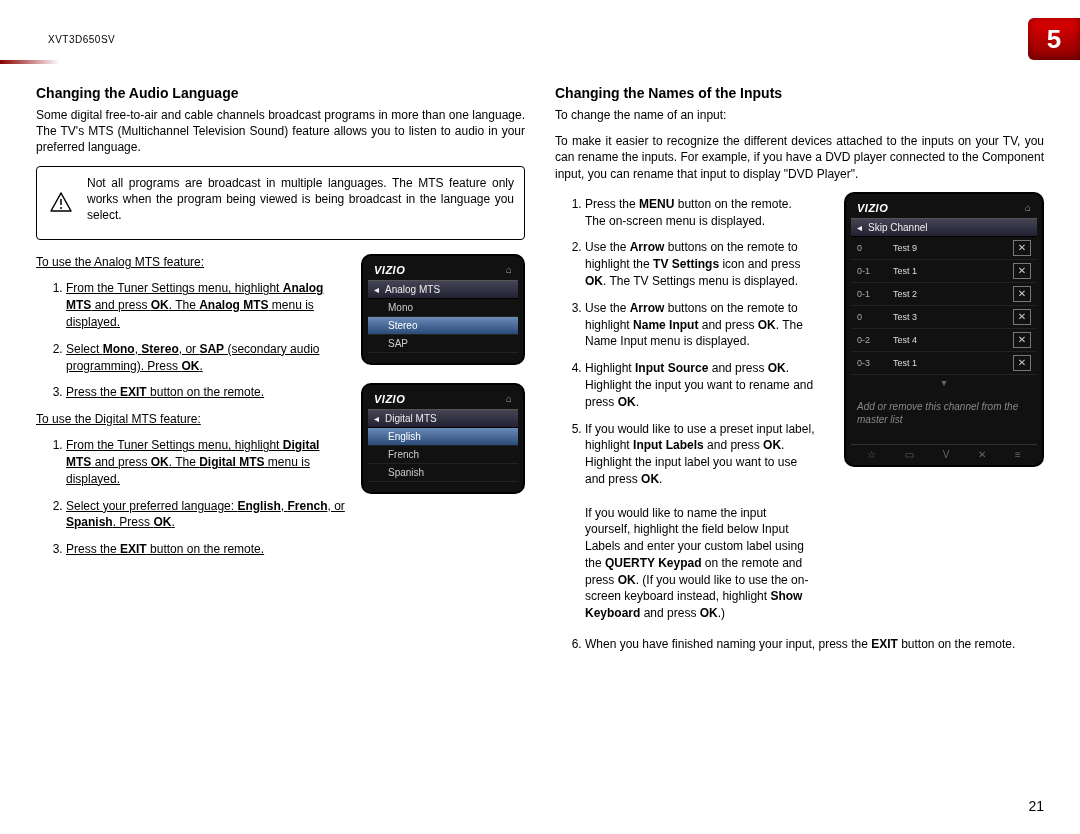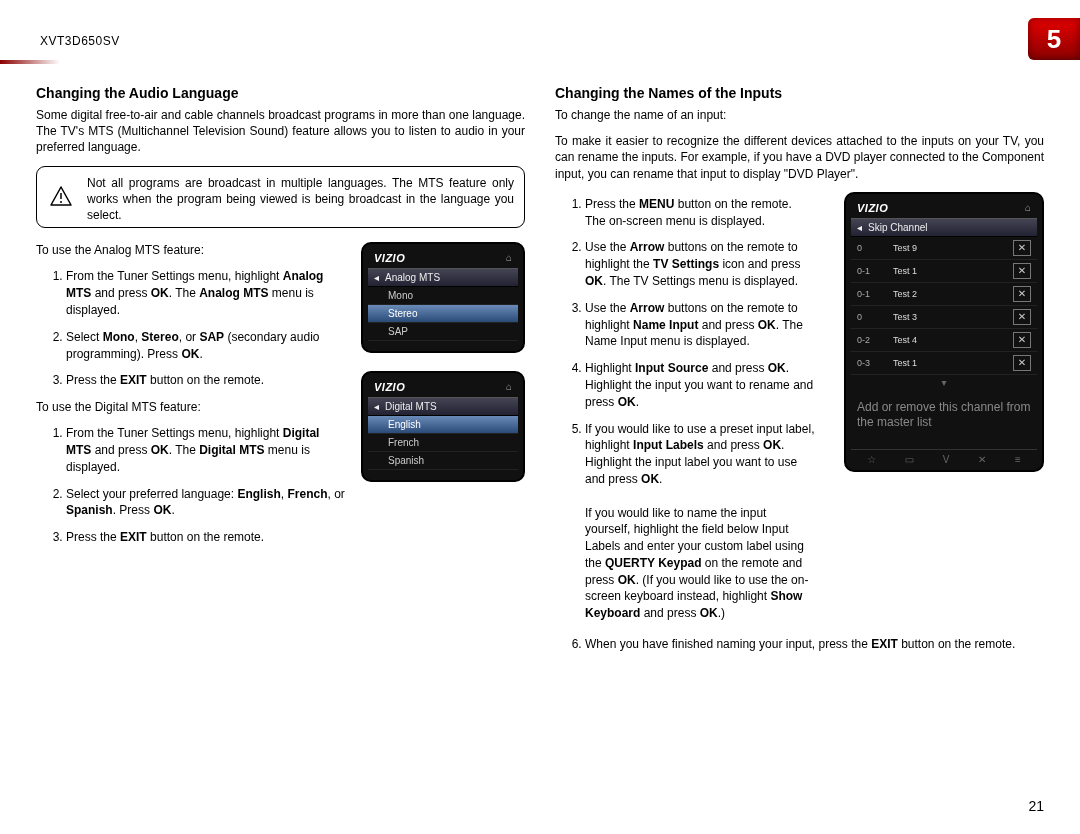--- a/index.html
+++ b/index.html
@@ -10,22 +10,22 @@
     color: #000;
     background: #fff;
     width: 1080px;
     height: 834px;
     position: relative;
     overflow: hidden;
   }
   .model-label {
     position: absolute;
     top: 34px;
-    left: 40px;
-    font-size: 12px;
+    left: 48px;
+    font-size: 10px;
     letter-spacing: 0.5px;
   }
   .page-badge {
     position: absolute;
     top: 18px;
     right: 0;
     width: 52px;
     height: 42px;
     background: linear-gradient(to bottom, #e60000, #8b0000);
     border-top-left-radius: 6px;
@@ -63,22 +63,22 @@
     font-weight: bold;
     margin: 0 0 6px 0;
   }
   p {
     margin: 0 0 10px 0;
     line-height: 1.35;
     text-align: justify;
   }
   .note-box {
     border: 1px solid #000;
-    border-radius: 9px;
-    padding: 8px 10px 4px 50px;
+    border-radius: 4px;
+    padding: 8px 10px 16px 50px;
     margin: 10px 0 14px 0;
     position: relative;
     text-align: justify;
     line-height: 1.35;
   }
   .note-box .warn-icon {
     position: absolute;
     left: 10px;
     top: 50%;
     transform: translateY(-50%);
@@ -92,20 +92,21 @@
   }
   ol li {
     margin-bottom: 10px;
   }
   .col-left-inner {
     display: flex;
     gap: 16px;
   }
   .left-text {
     flex: 1;
+    text-decoration: underline;
   }
   .screenshot-stack {
     display: flex;
     flex-direction: column;
     gap: 18px;
     width: 164px;
   }
   .tv-screenshot {
     width: 164px;
     background: #111;
@@ -163,24 +164,25 @@
     align-items: center;
     padding: 3px 6px;
     border-bottom: 1px solid #222;
     color: #ddd;
     font-size: 9px;
   }
   .ss-row .col-a { width: 30px; color:#aaa; }
   .ss-row .col-b { flex:1; padding-left: 6px; }
   .ss-row .col-c { width: 16px; height:14px; border:1px solid #777; display:flex; align-items:center; justify-content:center; font-size:10px; color:#ccc;}
   .ss-hint {
-    font-size: 12px;
+    font-size: 10px;
     color: #888;
     padding: 10px 6px 18px 6px;
     line-height: 1.3;
+    font-style: italic;
   }
   .ss-bottombar {
     display:flex;
     justify-content: space-around;
     padding: 4px 2px 0 2px;
     border-top: 1px solid #333;
   }
   .ss-bottombar span { color:#666; font-size:10px; }
   .page-num {
     position: absolute;

